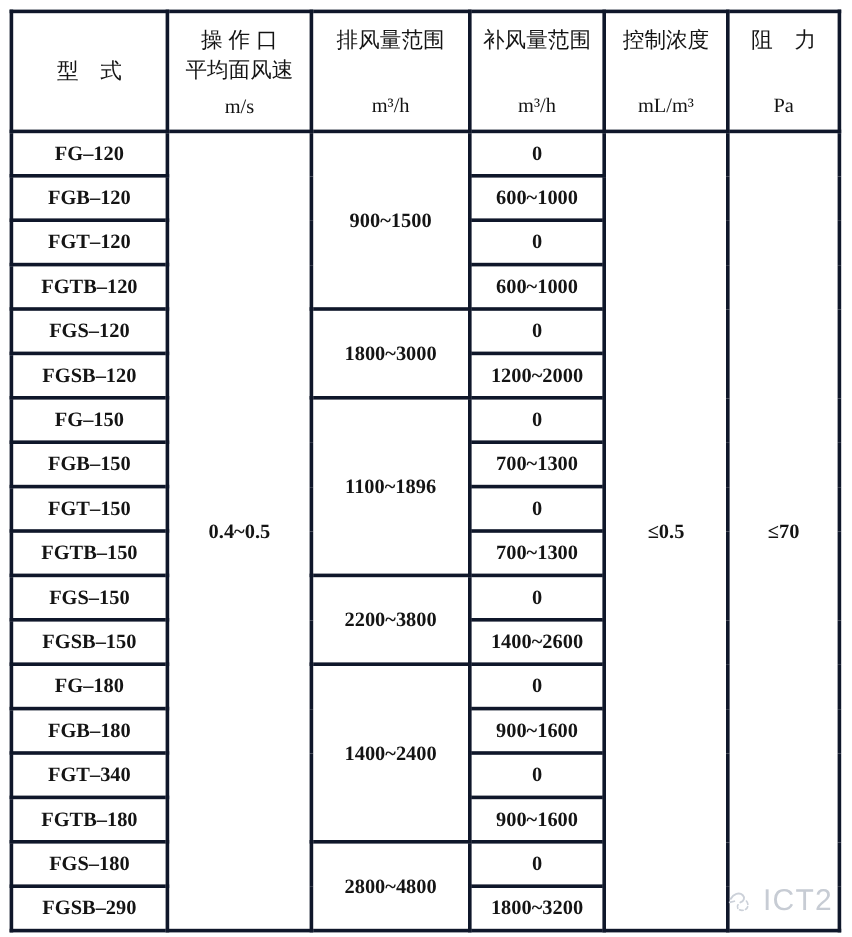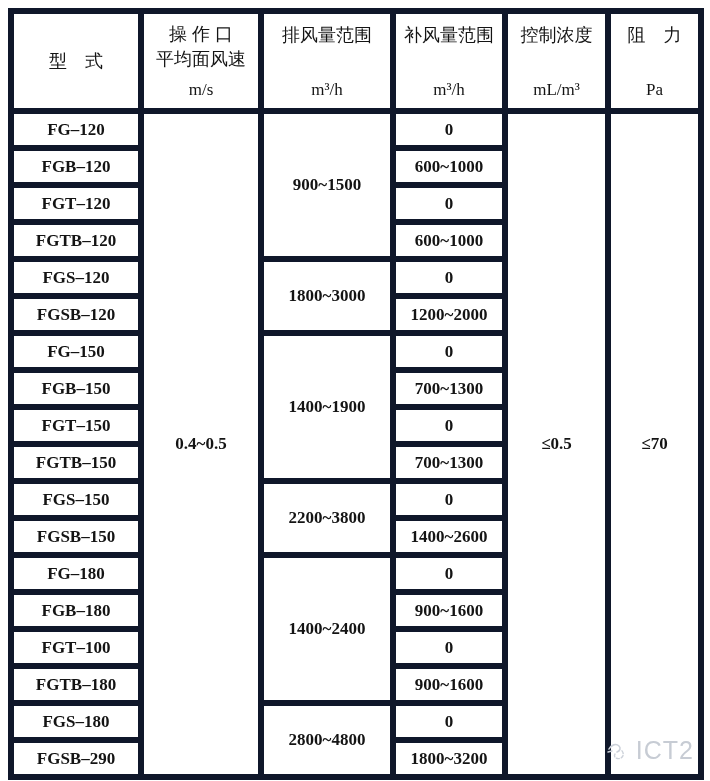--- a/index.html
+++ b/index.html
@@ -18,21 +18,21 @@
     position: absolute;
     left: 8px;
     top: 8px;
     width: 690px;
     border-collapse: collapse;
     table-layout: fixed;
     border: 2px solid #000000;
   }
   table.spec th,
   table.spec td {
-    border: 6px solid #0f172a;
+    border: 3px solid #0f172a;
     text-align: center;
     vertical-align: middle;
     padding: 0;
     color: #141414;
     background: #ffffff;
   }
   
   thead tr { height: 100px; }
   th { font-weight: normal; }
   .zh {
@@ -137,21 +137,21 @@
         <td class="val">FGS–120</td>
         <td class="val" rowspan="2">1800~3000</td>
         <td class="val">0</td>
       </tr>
       <tr>
         <td class="val">FGSB–120</td>
         <td class="val">1200~2000</td>
       </tr>
       <tr>
         <td class="val">FG–150</td>
-        <td class="val" rowspan="4">1400~1900</td>
+        <td class="val" rowspan="4">1100~1896</td>
         <td class="val">0</td>
       </tr>
       <tr>
         <td class="val">FGB–150</td>
         <td class="val">700~1300</td>
       </tr>
       <tr>
         <td class="val">FGT–150</td>
         <td class="val">0</td>
       </tr>
@@ -171,21 +171,21 @@
       <tr>
         <td class="val">FG–180</td>
         <td class="val" rowspan="4">1400~2400</td>
         <td class="val">0</td>
       </tr>
       <tr>
         <td class="val">FGB–180</td>
         <td class="val">900~1600</td>
       </tr>
       <tr>
-        <td class="val">FGT–100</td>
+        <td class="val">FGT–340</td>
         <td class="val">0</td>
       </tr>
       <tr>
         <td class="val">FGTB–180</td>
         <td class="val">900~1600</td>
       </tr>
       <tr>
         <td class="val">FGS–180</td>
         <td class="val" rowspan="2">2800~4800</td>
         <td class="val">0</td>

